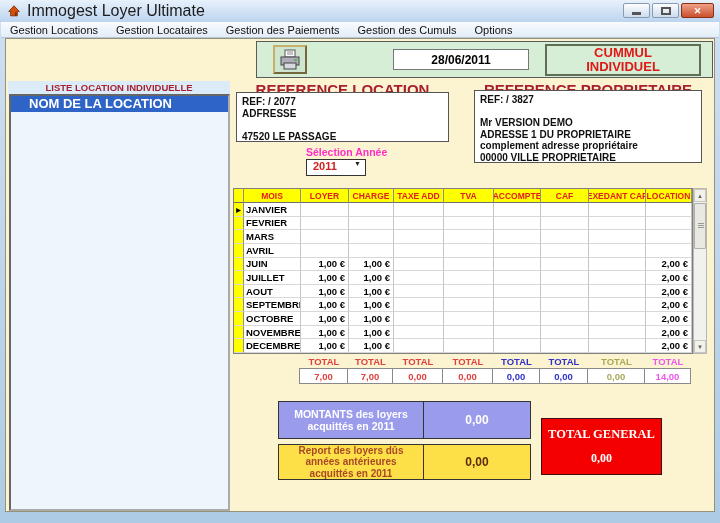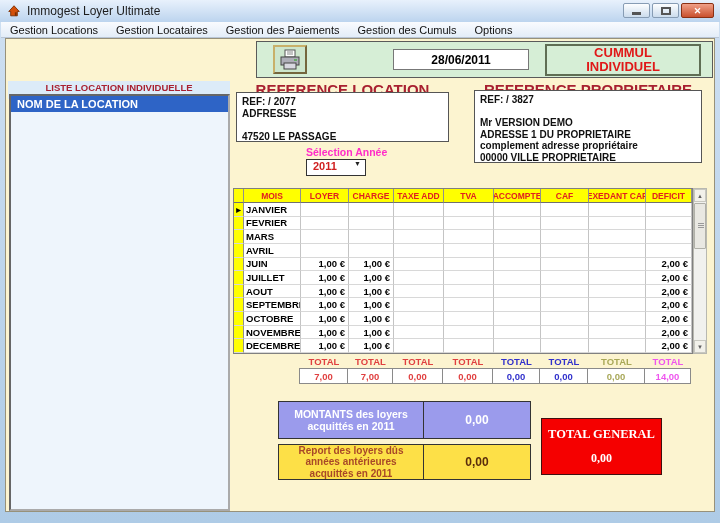--- a/index.html
+++ b/index.html
@@ -2,21 +2,21 @@
 <html><head>
 <meta charset="utf-8">
 <style>
 *{box-sizing:border-box;margin:0;padding:0}
 html,body{width:720px;height:523px;overflow:hidden}
 body{font-family:"Liberation Sans",sans-serif;background:#fff}
 .window{position:relative;width:720px;height:523px;background:linear-gradient(#cfe0f2,#aecbe6);outline:1px solid #56738f}
 
 .titlebar{position:absolute;top:0;left:0;width:100%;height:22px;display:flex;align-items:center;padding-left:7px;background:linear-gradient(#e8f1fc,#bcd4ee)}
 .app-icon{width:14px;height:14px;margin-right:6px;flex:0 0 auto}
-.title{font-size:12px;color:#1c1c1c}
+.title{font-size:16px;color:#1c1c1c}
 .win-controls{position:absolute;right:6px;top:3px;display:flex;gap:2px}
 .wbtn{width:27px;height:15px;border:1px solid #879cb4;border-radius:2px;background:linear-gradient(#fdfeff,#ccdced);display:flex;align-items:center;justify-content:center;cursor:default}
 .wbtn .bar{width:9px;height:3px;background:#555;margin-top:6px}
 .wbtn .sq{width:10px;height:8px;border:2px solid #555;background:transparent}
 .wbtn.close{width:33px;background:linear-gradient(#f0a088,#c9502e);border-color:#8a3014;color:#fff;font-size:9px;font-weight:bold}
 
 .menubar{position:absolute;top:22px;left:1px;right:1px;height:16px;background:linear-gradient(#f9fbfe,#e3edf8);border-bottom:1px solid #b9c6d6;display:flex;align-items:center}
 .menu-item{font-size:11px;color:#101010;padding:0 9px;line-height:16px;white-space:nowrap}
 
 .content{position:absolute;left:5px;top:38px;width:710px;height:474px;background:#fcf4d0;border:1px solid #97917a}
@@ -27,21 +27,21 @@
 .gbtn{position:absolute;background:#fff;border:4px solid #a23c3c;outline:1px solid #6b4632;cursor:default}
 .gbtn .inner{position:absolute;inset:1px;border:1px solid #cc7474;display:flex;flex-direction:column;align-items:center;justify-content:center;font-size:9.5px;font-weight:bold;color:#1c1c30;line-height:10.5px;text-align:center;white-space:nowrap}
 #btn-loc{left:14px;top:3px;width:107px;height:30px}
 #btn-imm{left:132px;top:3px;width:107px;height:30px}
 .print-btn{position:absolute;left:16px;top:3px;width:34px;height:29px;background:#cde6cd;border:2px outset #c8b06a;display:flex;align-items:center;justify-content:center}
 .date-box{position:absolute;left:136px;top:7px;width:136px;height:21px;background:#fff;border:1px solid #777;display:flex;align-items:center;justify-content:center;font-size:12px;font-weight:bold;color:#000}
 .cummul{position:absolute;left:288px;top:2px;width:156px;height:32px;background:#d6eed6;border:2px solid #5f6e54;display:flex;flex-direction:column;align-items:center;justify-content:center;color:#e01818;font-weight:bold;font-size:13px;line-height:14px;cursor:default}
 
 .list-header{left:2px;top:42px;width:222px;height:18px;background:#dcebf8;color:#a82030;font-weight:bold;font-size:9.5px;text-align:center;line-height:13px}
 .listbox{left:3px;top:55px;width:221px;height:417px;background:#eef5fc;border:2px solid #666;border-right-color:#aaa;border-bottom-color:#aaa}
-.list-item{height:16px;font-size:11px;line-height:16px;padding-left:6px}
+.list-item{height:16px;font-size:13px;line-height:16px;padding-left:18px}
 .list-item.selected{background:#2e64c6;color:#fff;font-weight:bold}
 
 .ref-label{color:#a82030;font-weight:bold;font-size:15px;text-align:center}
 #ref-loc-label{left:230px;top:42px;width:213px}
 #ref-prop-label{left:468px;top:42px;width:228px}
 .ref-box{background:#fff;border:1px solid #555;padding:3px 5px;font-size:10px;font-weight:bold;color:#101010}
 .rline{min-height:11.5px;line-height:11.5px;white-space:nowrap}
 #ref-loc-box{left:230px;top:53px;width:213px;height:50px}
 #ref-prop-box{left:468px;top:51px;width:228px;height:73px}
 
@@ -167,21 +167,21 @@
         <div class="trow thead">
           <div class="hcell"></div>
           <div class="hcell">MOIS</div>
           <div class="hcell">LOYER</div>
           <div class="hcell">CHARGE</div>
           <div class="hcell">TAXE ADD</div>
           <div class="hcell">TVA</div>
           <div class="hcell">ACCOMPTE</div>
           <div class="hcell">CAF</div>
           <div class="hcell">EXEDANT CAF</div>
-          <div class="hcell">DEFICIT</div>
+          <div class="hcell">LOCATION</div>
         </div>
         <div class="trow">
           <div class="cell marker">▶</div>
           <div class="cell mois">JANVIER</div>
           <div class="cell val"></div>
           <div class="cell val"></div>
           <div class="cell val"></div>
           <div class="cell val"></div>
           <div class="cell val"></div>
           <div class="cell val"></div>

